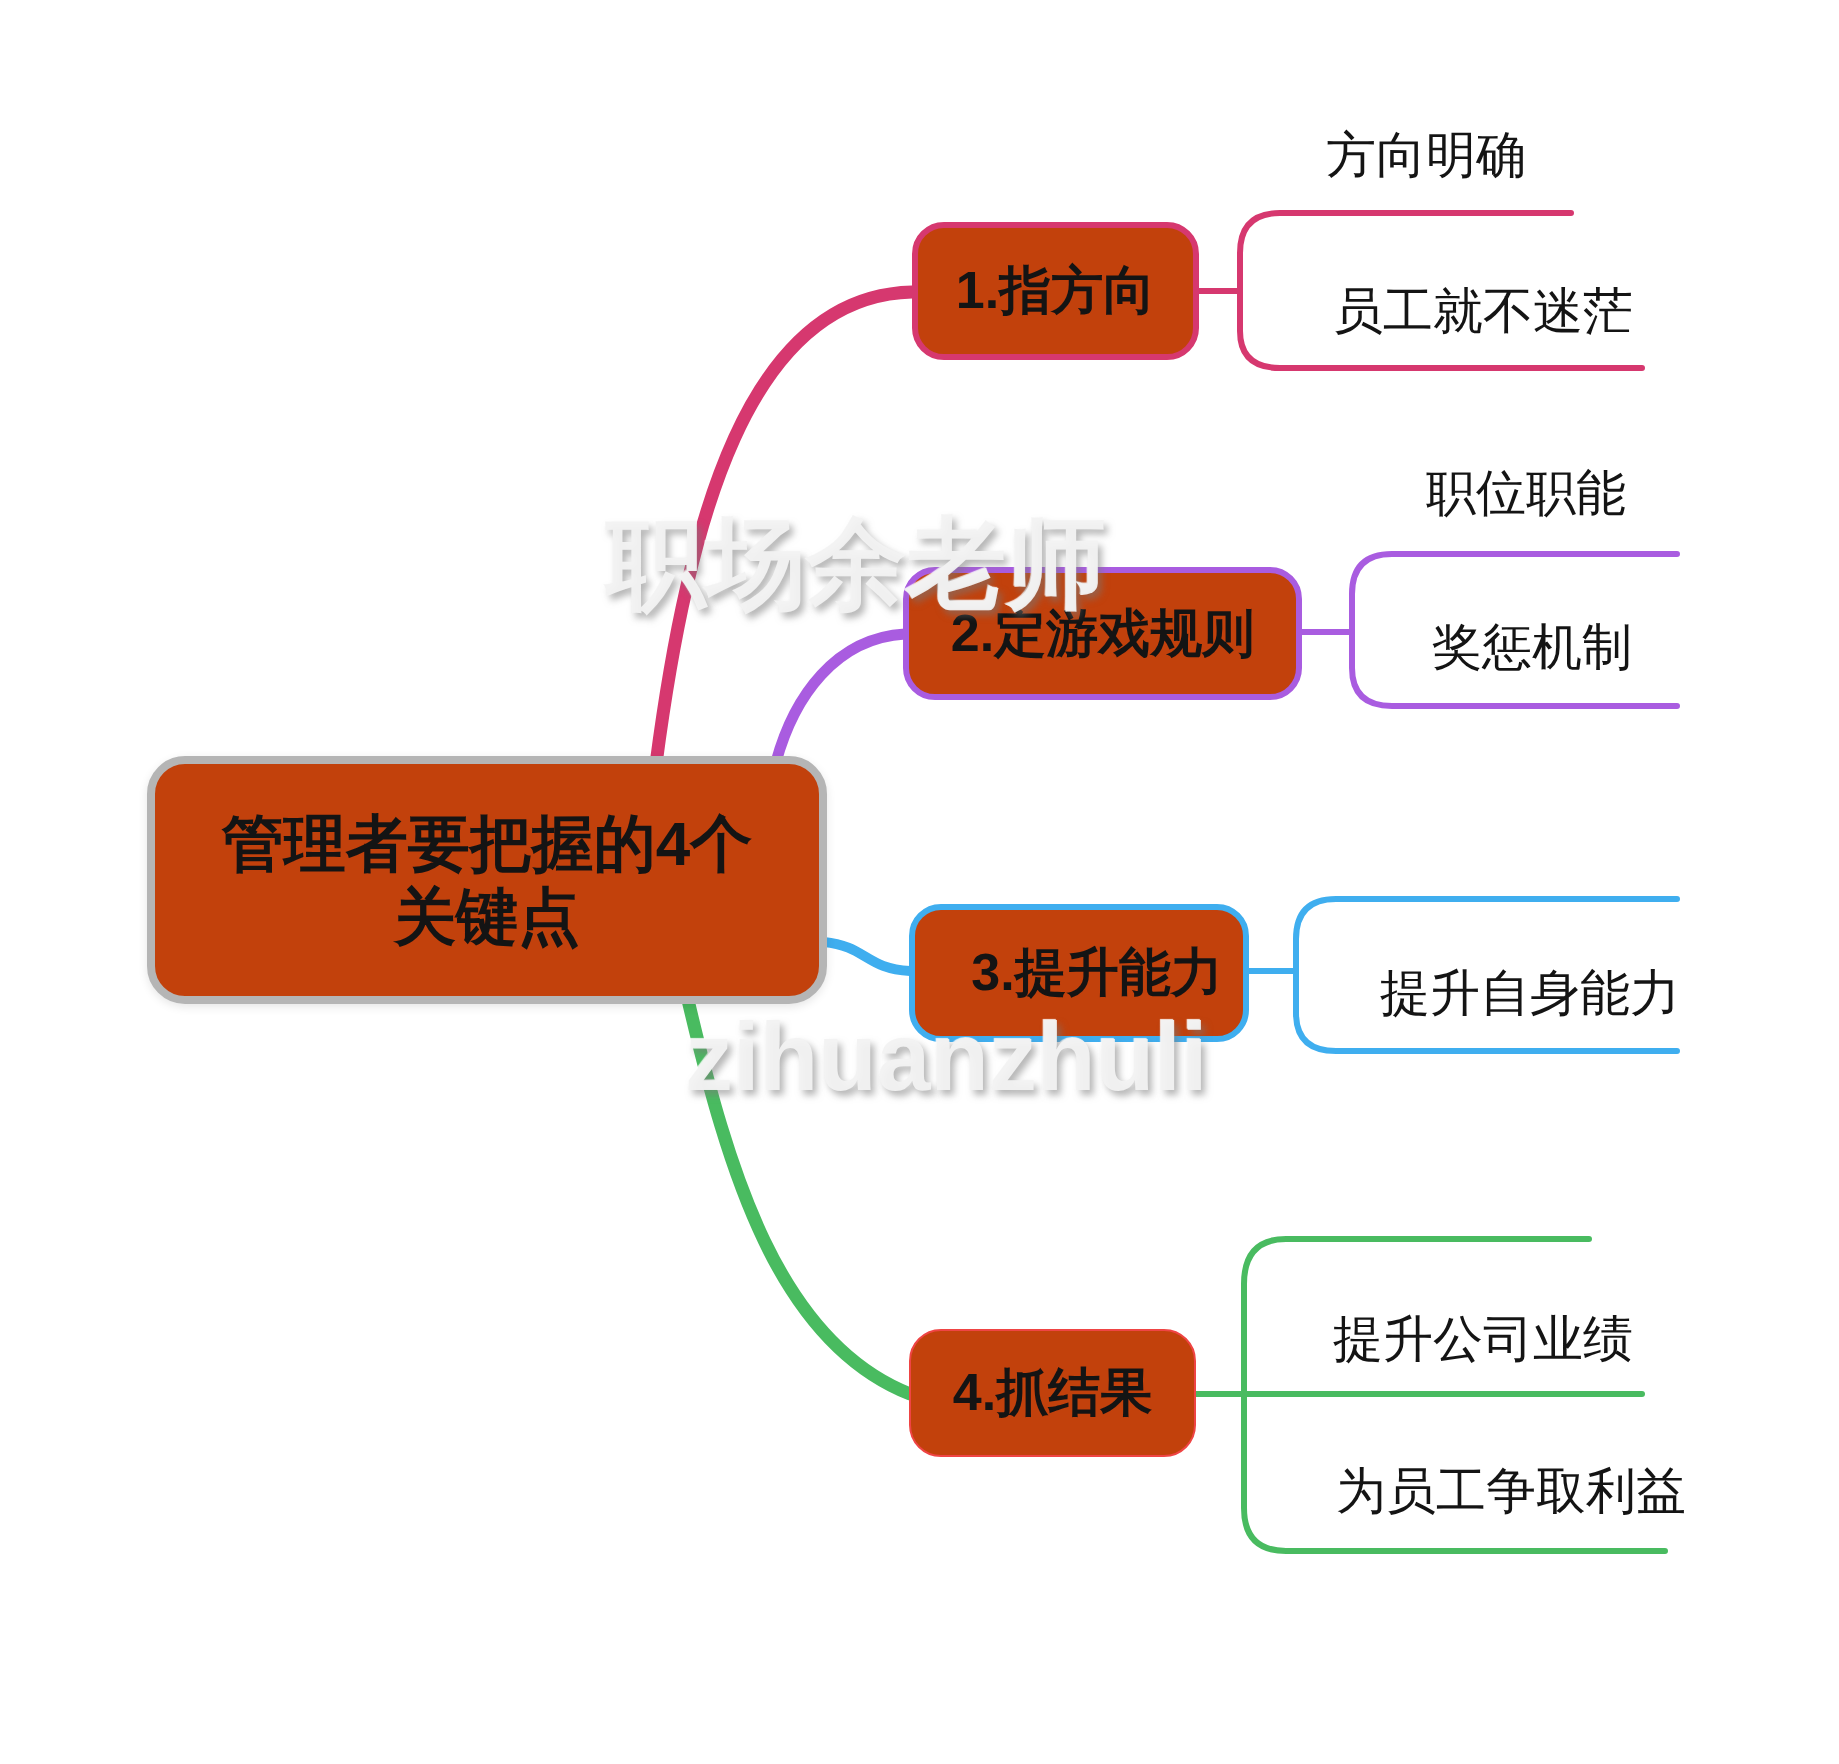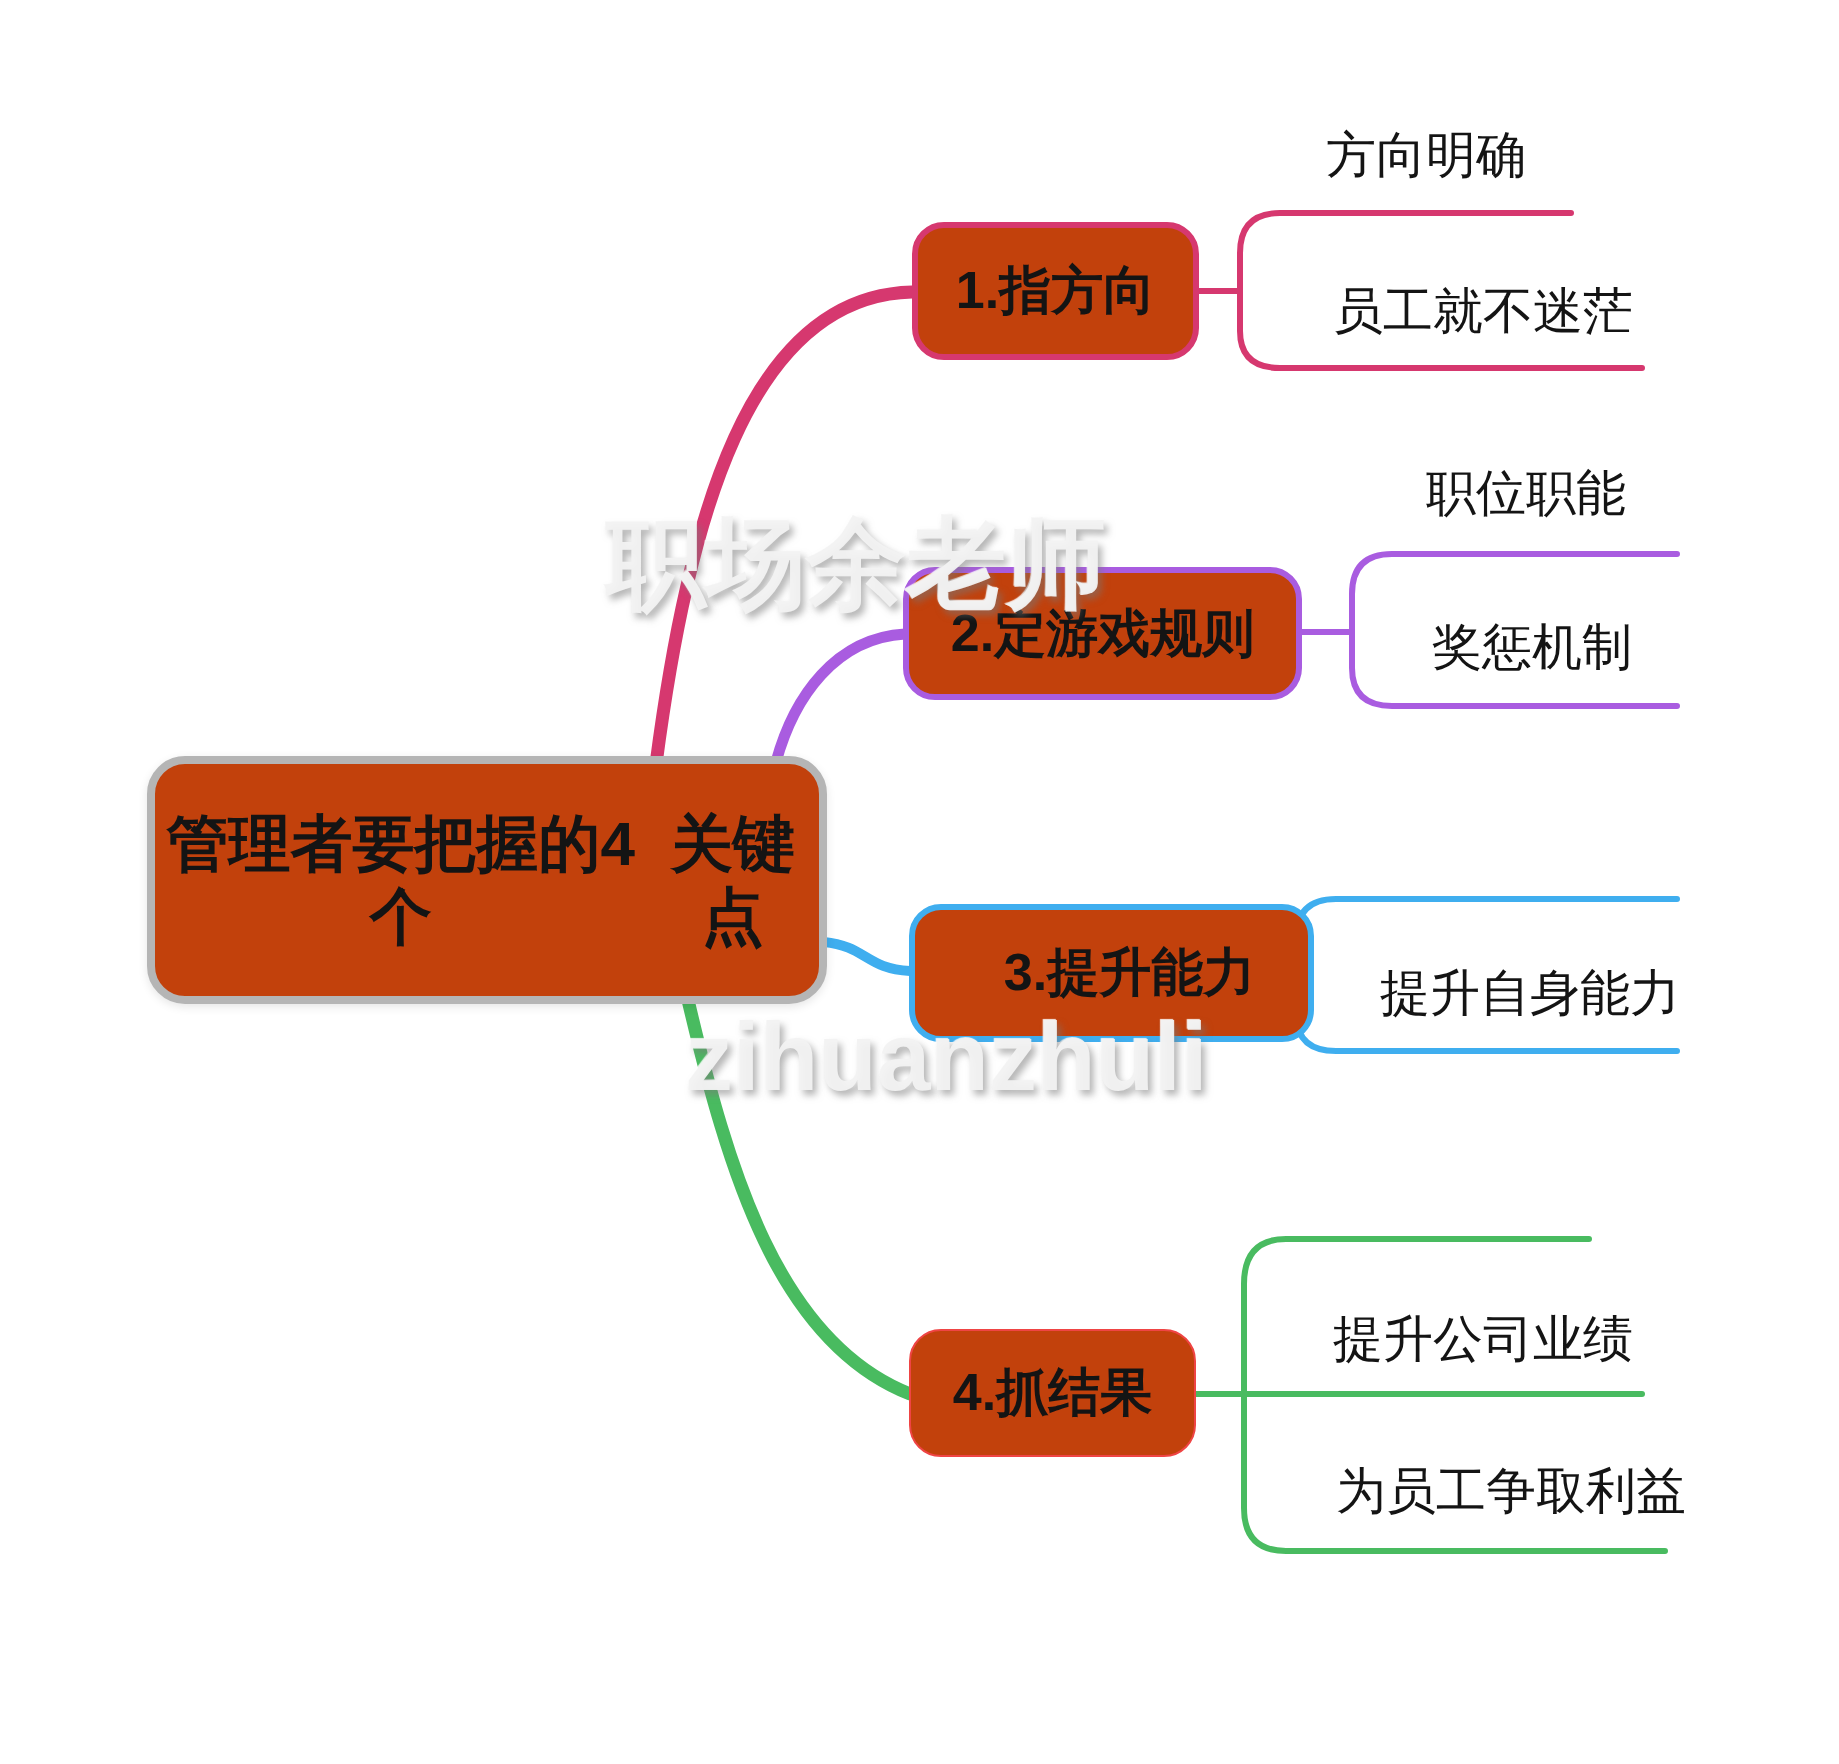--- a/index.html
+++ b/index.html
@@ -18,28 +18,28 @@
     display:flex;align-items:center;justify-content:center;
     box-sizing:border-box;
     font-weight:bold;color:#141414;
     text-align:center;
   }
   .center-node{
     left:147px;top:756px;width:680px;height:248px;
     border:8px solid #b5b5b5;border-radius:38px;
     font-size:62px;line-height:1.18;
     box-shadow:0 3px 10px rgba(0,0,0,0.10);
-    flex-direction:row;
+    flex-direction:column;
   }
   .topic{
     border-radius:32px;font-size:52px;
   }
   .t1{left:912px;top:222px;width:287px;height:138px;border:6px solid #d6386f;}
   .t2{left:903px;top:567px;width:399px;height:133px;border:6px solid #a95ce0;}
-  .t3{left:909px;top:904px;width:405px;height:138px;border:6px solid #3faeef;padding-left:36px;}
+  .t3{left:909px;top:904px;width:340px;height:138px;border:6px solid #3faeef;padding-left:36px;}
   .t4{left:909px;top:1329px;width:287px;height:128px;border:2px solid #ef4444;}
   .subtopic{
     position:absolute;z-index:2;
     font-size:50px;color:#141414;white-space:nowrap;
     font-weight:normal;line-height:1.1;margin-left:36px;
   }
   .c11{left:1290px;top:128px;}
   .c12{left:1297px;top:284px;}
   .c21{left:1390px;top:466px;}
   .c22{left:1396px;top:620px;}

